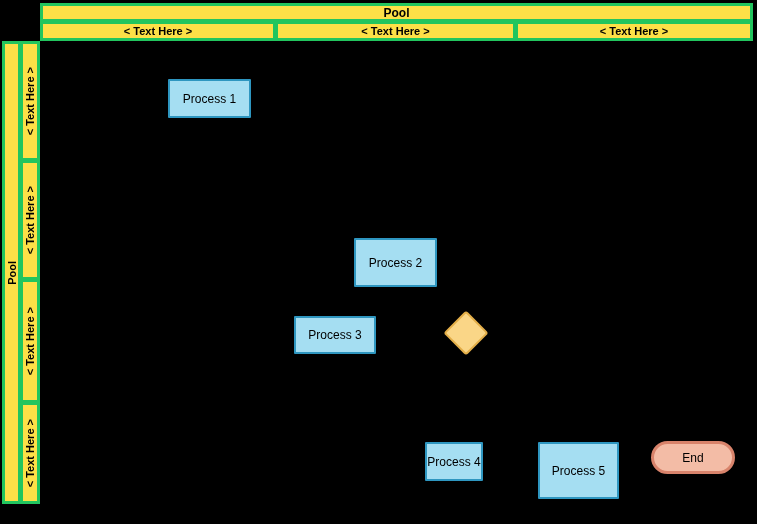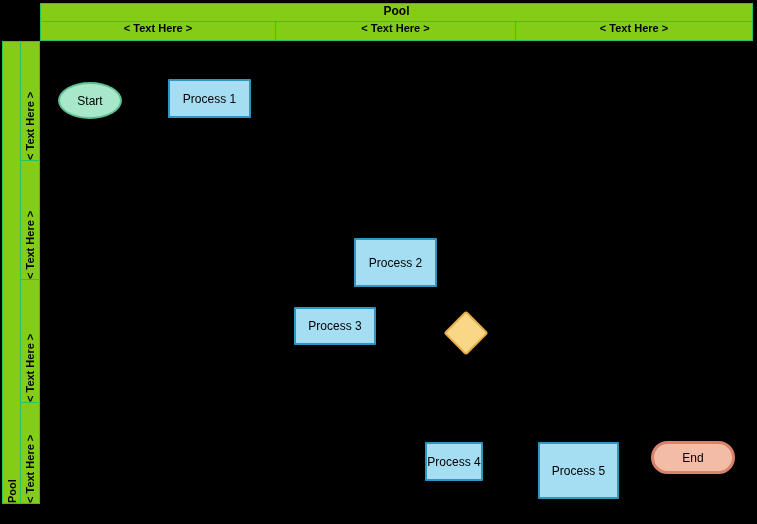--- a/index.html
+++ b/index.html
@@ -6,24 +6,25 @@
   body { font-family: "Liberation Sans", sans-serif; }
   #canvas {
     position: relative;
     width: 757px;
     height: 524px;
     background: #000000;
     overflow: hidden;
   }
   .cell {
     position: absolute;
-    background: #84cc16;
-    border: 1px solid #22c55e;
+    background: #fde047;
+    border: 3px solid #22c55e;
     box-sizing: border-box;
     display: flex;
+    align-items: center;
     justify-content: center;
     color: #000000;
   }
   .hdr-title { font-weight: bold; font-size: 12px; }
   .hdr-col   { font-weight: bold; font-size: 11px; }
   .vtext {
     writing-mode: vertical-rl;
     transform: rotate(180deg);
     white-space: nowrap;
     font-weight: bold;
@@ -91,32 +92,29 @@
   <div class="cell" style="left:20px; top:160px; width:20px; height:120px;">
     <span class="vtext">&lt; Text Here &gt;</span>
   </div>
   <div class="cell" style="left:20px; top:279px; width:20px; height:124px;">
     <span class="vtext">&lt; Text Here &gt;</span>
   </div>
   <div class="cell" style="left:20px; top:402px; width:20px; height:102px;">
     <span class="vtext">&lt; Text Here &gt;</span>
   </div>
 
-  <div class="node start-ev" style="left:58px; top:82px; width:64px; height:37px;">
-    <span>Start</span>
-  </div>
   <div class="node process" style="left:168px; top:79px; width:83px; height:39px;">
     <span>Process 1</span>
   </div>
 
   <div class="node process" style="left:354px; top:202px; width:83px; height:49px;margin-top:36px;">
     <span>Process 2</span>
   </div>
 
-  <div class="node process" style="left:294px; top:307px; width:82px; height:38px;">
+  <div class="node process" style="left:294px; top:316px; width:82px; height:38px;">
     <span>Process 3</span>
   </div>
   <div class="gateway" style="left:450px; top:317px; width:32px; height:32px;"></div>
 
   <div class="node process" style="left:425px; top:442px; width:58px; height:39px;">
     <span>Process 4</span>
   </div>
   <div class="node process" style="left:538px; top:442px; width:81px; height:57px;">
     <span>Process 5</span>
   </div>

